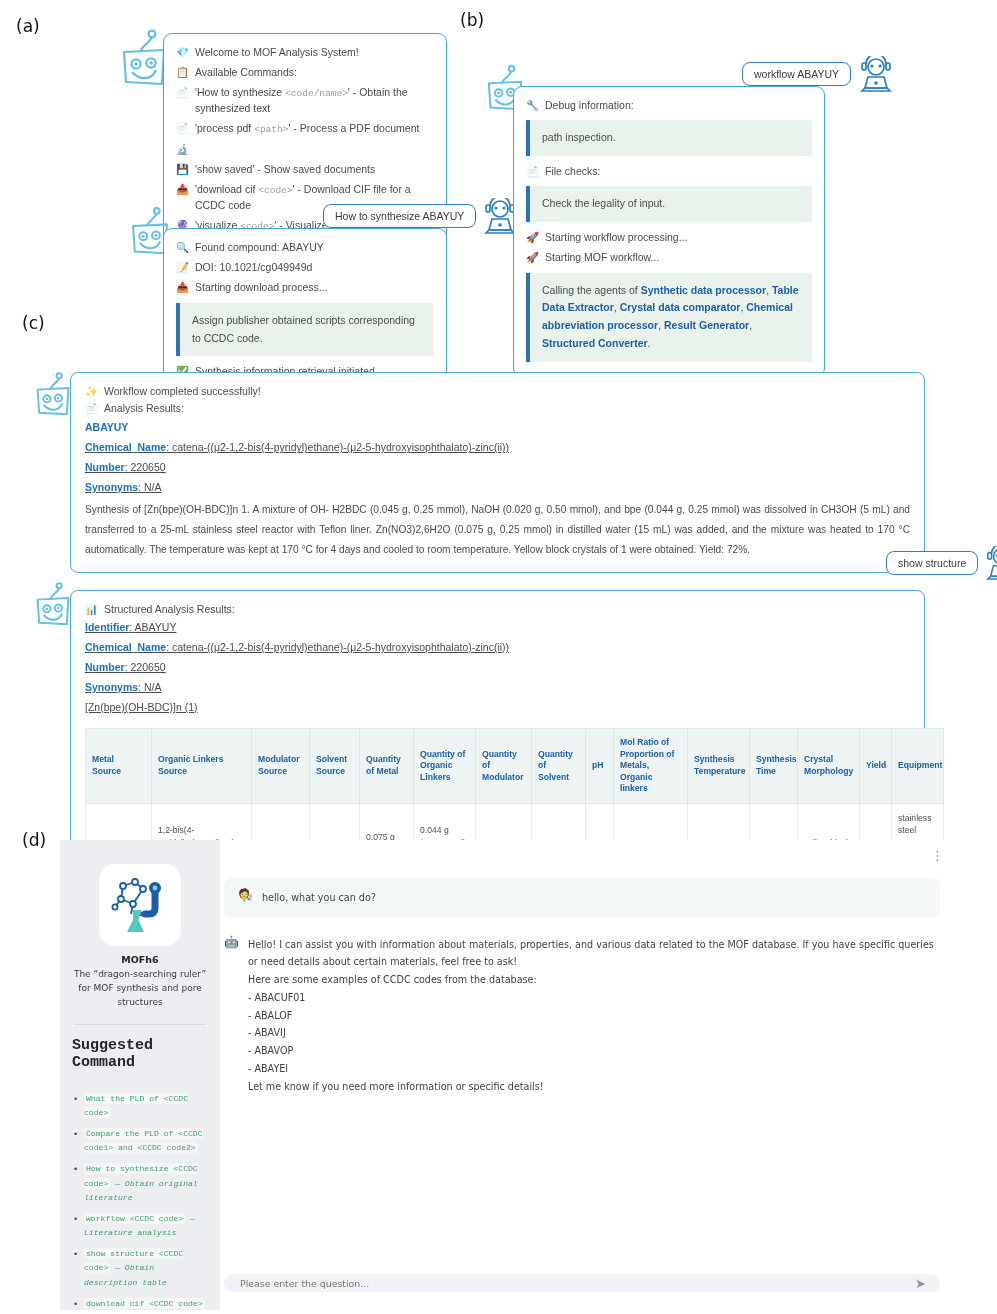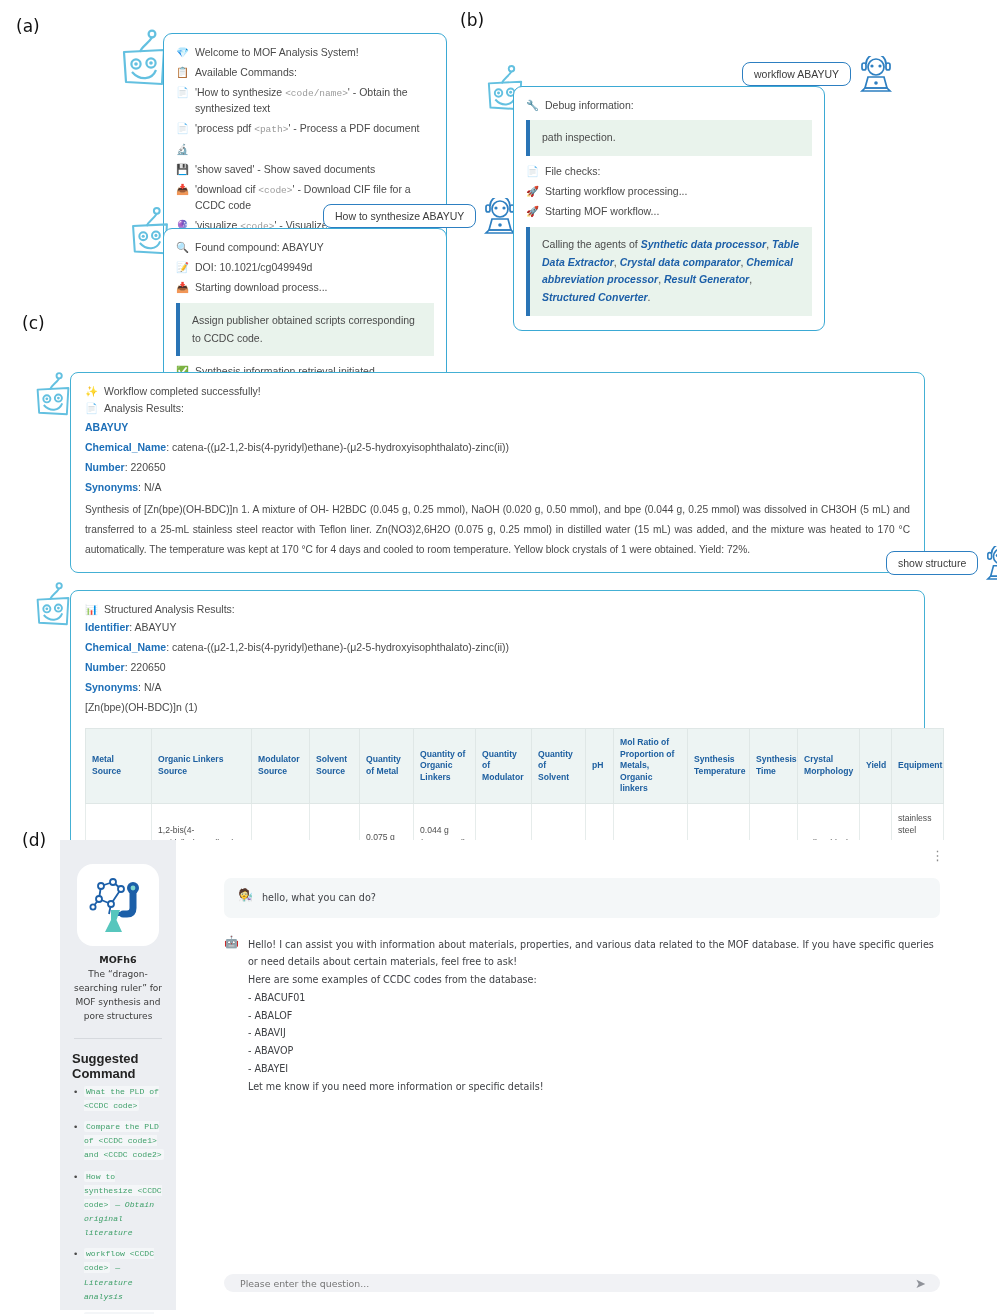--- a/index.html
+++ b/index.html
@@ -40,21 +40,21 @@
   .mono { font-family: "Liberation Mono", monospace; color: #9a9a9a; font-size: 9.5px;}
   .note {
     background: #e9f3ec;
     border-left: 4px solid #2a74b5;
     padding: 9px 12px;
     margin: 5px 0;
     font-size: 10.5px;
     color: #4a4a4a;
     line-height: 1.7;
   }
-  .note b { color:#1c5fa8; font-style: italic; }
+  .note b { color:#1c5fa8; }
 
   
   .user-pill {
     border: 1.6px solid #2d7fc1;
     border-radius: 8px;
     background:#fff;
     padding: 5px 11px;
     font-size: 10.5px;
     color:#3b3b3b;
     white-space: nowrap;
@@ -64,21 +64,21 @@
   
   svg.av { display:block; }
 
   
   .result-card {
     border: 1.4px solid #44b0d4;
     border-radius: 8px;
     background:#fff;
     padding: 10px 14px 12px 14px;
   }
-  .kv { font-size: 10.5px; line-height: 1.9; color:#4a4a4a;}
+  .kv { font-size: 10.5px; line-height: 1.9; color:#4a4a4a;text-decoration:underline;}
   .kv .k { color:#1d6fb8; font-weight: bold; }
   .kvid { color:#1d6fb8; font-weight:bold; font-size:10.5px; line-height:2.0;}
   .para {
     font-size: 10.2px;
     line-height: 1.95;
     color:#4a4a4a;
     text-align: justify;
     margin-top: 2px;
   }
 
@@ -108,41 +108,41 @@
     border: 1px solid #e6eceb;
     line-height: 1.45;
   }
 
   
   #panel-d-wrap {
     left: 60px; top: 840px; width: 900px; height: 470px;
     background:#ffffff;
   }
   .d-sidebar {
-    position:absolute; left:0; top:0; width: 116px; height: 470px;
+    position:absolute; left:0; top:0; width: 160px; height: 470px;
     background: #eceef2;
     padding: 14px 12px;
   }
   .logo-card {
     width: 82px; height: 82px; margin: 10px auto 0 auto;
     background: #fff; border-radius: 16px;
     display:flex; align-items:center; justify-content:center;
   }
   .app-name {
     text-align:center; font-weight:bold; font-size:9.5px; color:#232323; margin-top:8px;
     font-family: "DejaVu Sans", sans-serif;
   }
   .app-desc {
     text-align:center; font-size:9px; color:#3a3a3a; line-height:1.55; margin-top:3px;
     font-family: "DejaVu Sans", sans-serif;
   }
   .hr { height:1px; background:#d6d9de; margin:14px 2px 12px 2px; }
   .sugg-title {
-    font-weight:bold; font-size:13px; color:#232323; margin-bottom:4px;
-    font-family: Liberation Sans, sans-serif;
+    font-weight:bold; font-size:15px; color:#232323; margin-bottom:21px;
+    font-family: Liberation Mono, monospace;
   }
   ul.cmds { list-style: none; margin:0; padding:0; }
   ul.cmds li {
     position: relative;
     padding-left: 12px;
     margin-bottom: 7px;
     font-family: "Liberation Mono", monospace;
     font-size: 8.1px;
     line-height: 1.75;
     color: #3fa06a;
@@ -328,20 +328,21 @@
 <div class="abs bot-bubble" style="left:513px; top:86px; width:312px;">
   <div class="bot-line">
       <span class="ic">🔧</span>
       <span>Debug information:</span>
     </div>
   <div class="note">path inspection.</div>
   <div class="bot-line">
       <span class="ic">📄</span>
       <span>File checks:</span>
     </div>
+  <div class="note">Check the legality of input.</div>
   <div class="bot-line">
       <span class="ic">🚀</span>
       <span>Starting workflow processing...</span>
     </div>
   <div class="bot-line">
       <span class="ic">🚀</span>
       <span>Starting MOF workflow...</span>
     </div>
   <div class="note">
     <span>Calling the agents of </span><b>Synthetic data processor</b>,

